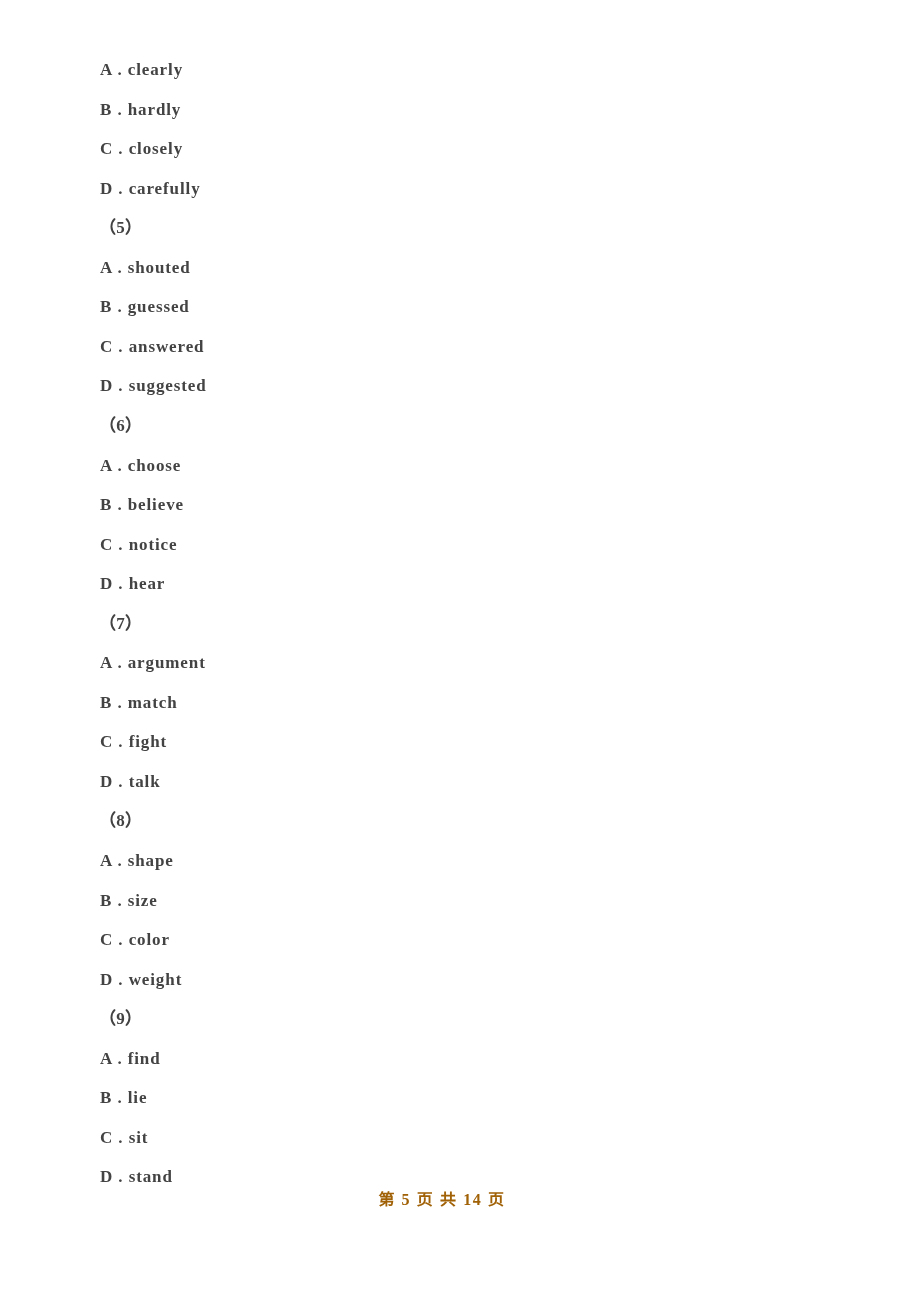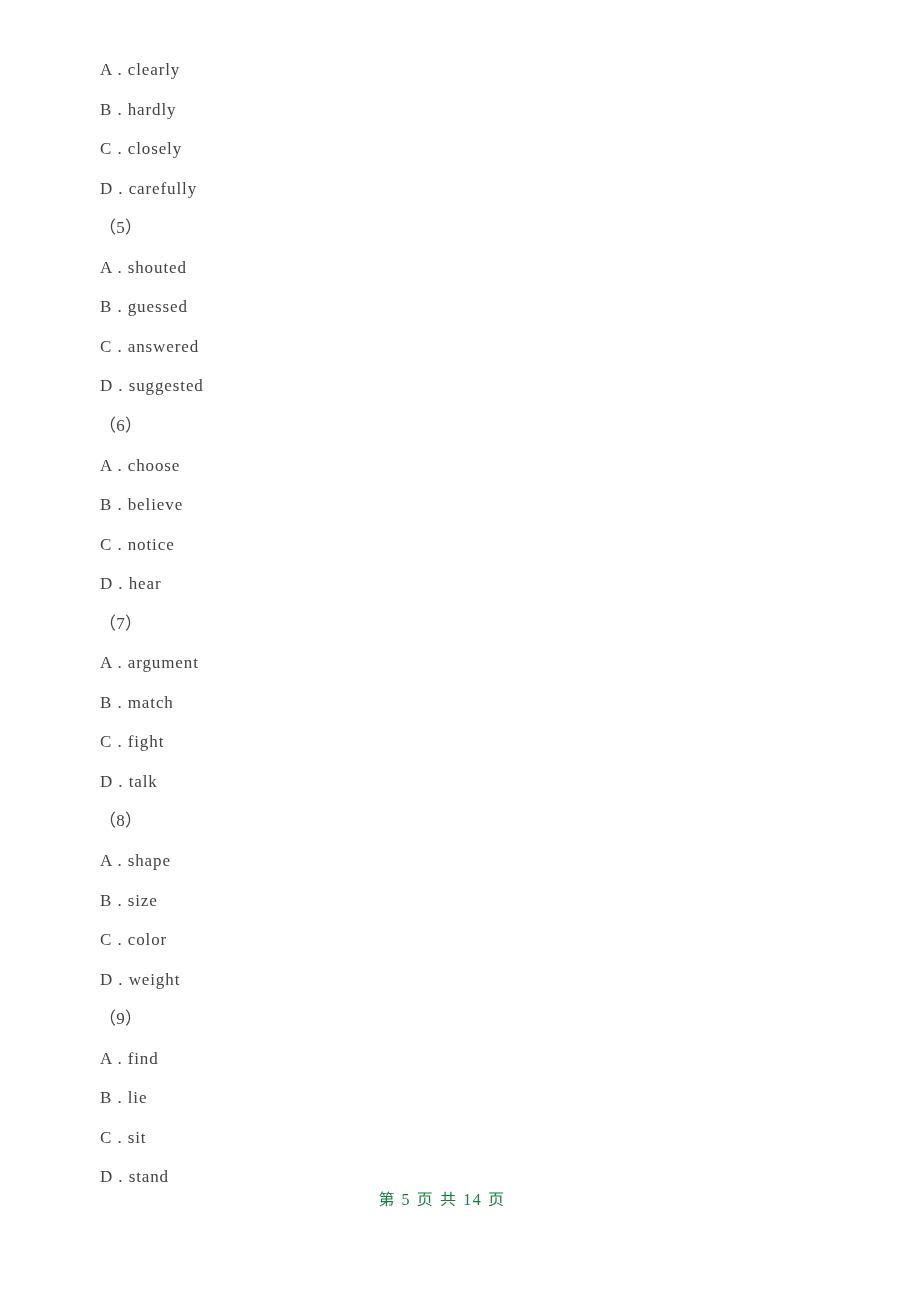--- a/index.html
+++ b/index.html
@@ -17,20 +17,21 @@
     color: #3c3c3c;
     -webkit-font-smoothing: antialiased;
   }
 
   .page {
     position: relative;
     width: 920px;
     height: 1302px;
     box-sizing: border-box;
     background: #ffffff;
+    font-weight: bold;
   }
 
   .content {
     position: absolute;
     left: 0;
     top: 0;
     width: 920px;
   }
 
   
@@ -57,21 +58,21 @@
   }
 
   .footer {
     position: absolute;
     left: 0;
     top: 1188px;
     width: 884px;
     text-align: center;
     font-size: 16px;
     line-height: 24px;
-    color: #15803d;
+    color: #a16207;
     font-family: "Liberation Serif", "DejaVu Serif", serif;
     letter-spacing: 1.6px;
     white-space: pre;
   }
 </style>
 </head>
 <body>
 
 <div class="page">
 

